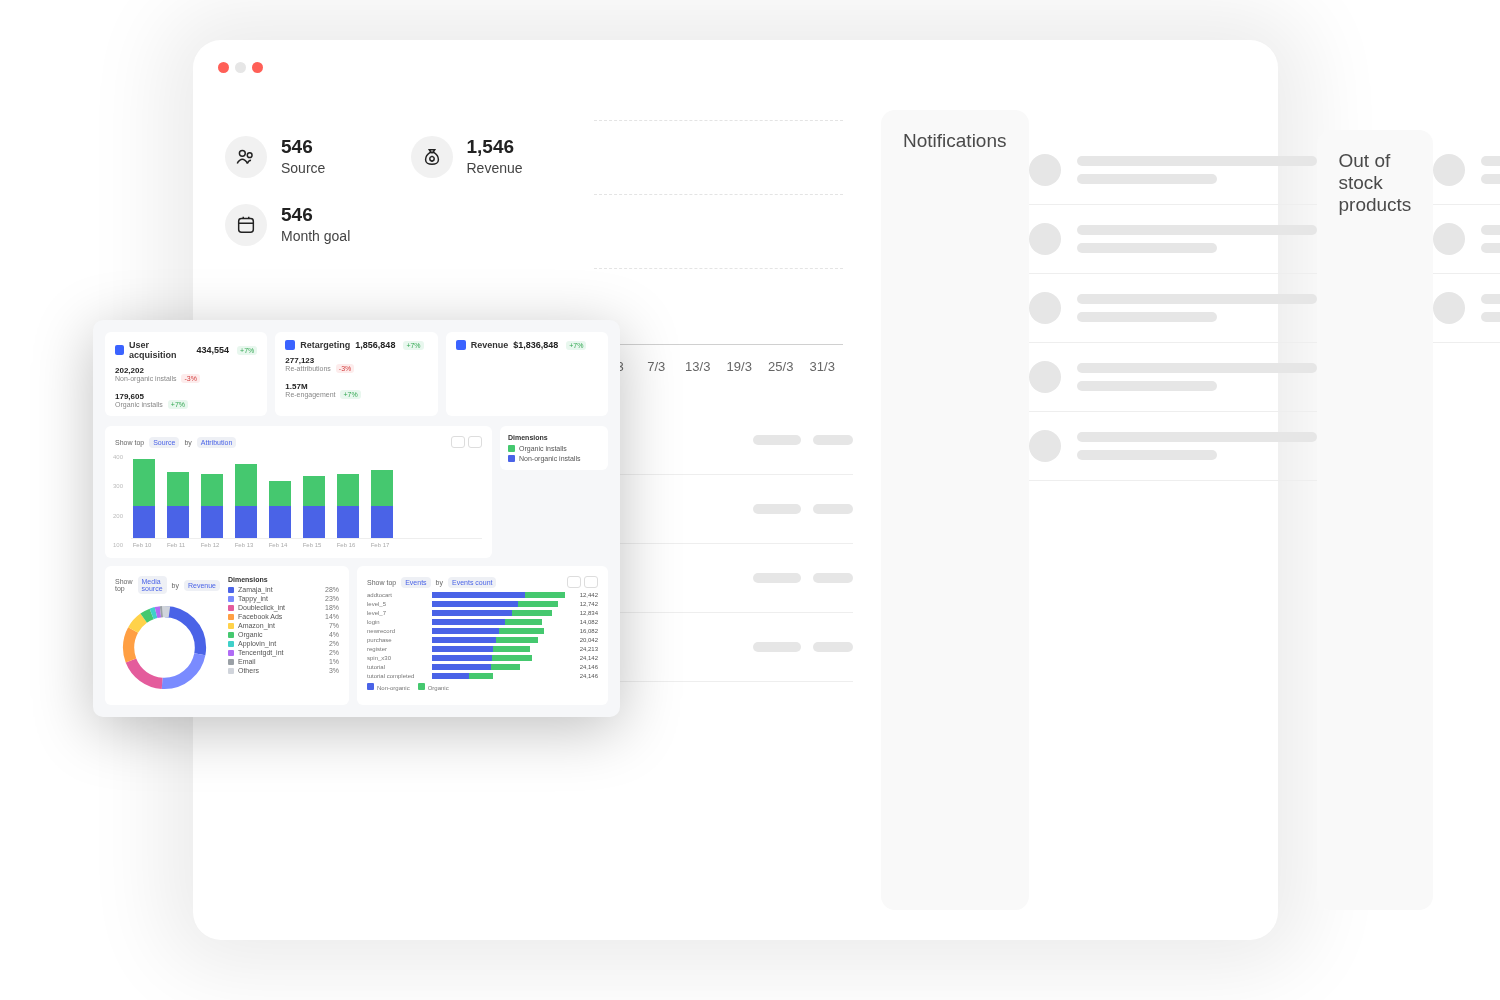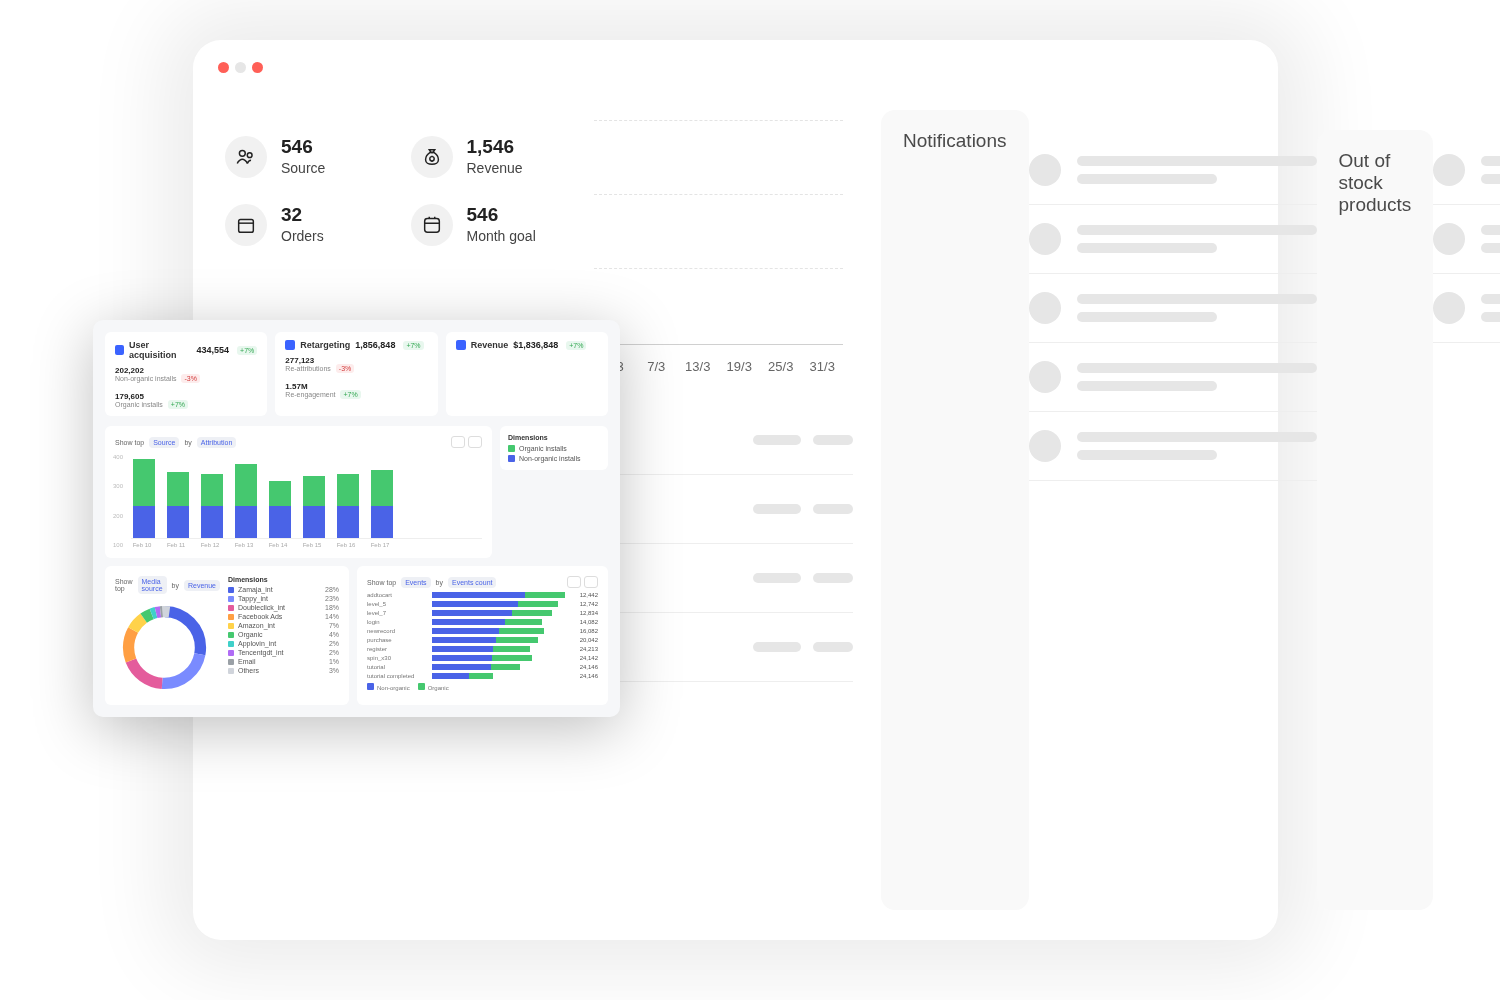--- a/index.html
+++ b/index.html
@@ -140,32 +140,20 @@
                 <svg viewBox="0 0 24 24">
                   <path d="M9 4h6l-2 3h-2z"></path>
                   <path d="M10 7h4c3 2 5 5 5 8 0 3-3 5-7 5s-7-2-7-5c0-3 2-6 5-8z"></path>
                   <circle cx="12" cy="14" r="2.4"></circle>
                   <path d="M12 11.6v-1M12 17.4v-1"></path>
                 </svg>
               </div>
             <div>
                 <div class="stat-val">1,546</div>
                 <div class="stat-lbl">Revenue</div>
-              </div>
-          </div>
-          <div class="stat">
-            <div class="ic">
-                <svg viewBox="0 0 24 24">
-                  <rect x="4" y="6" width="16" height="14" rx="2"></rect>
-                  <path d="M4 10h16"></path>
-                </svg>
-              </div>
-            <div>
-                <div class="stat-val">32</div>
-                <div class="stat-lbl">Orders</div>
               </div>
           </div>
           <div class="stat">
             <div class="ic">
                 <svg viewBox="0 0 24 24">
                   <rect x="4" y="5" width="16" height="15" rx="3"></rect>
                   <path d="M4 10h16M9 5V3M15 5V3"></path>
                 </svg>
               </div>
             <div>

